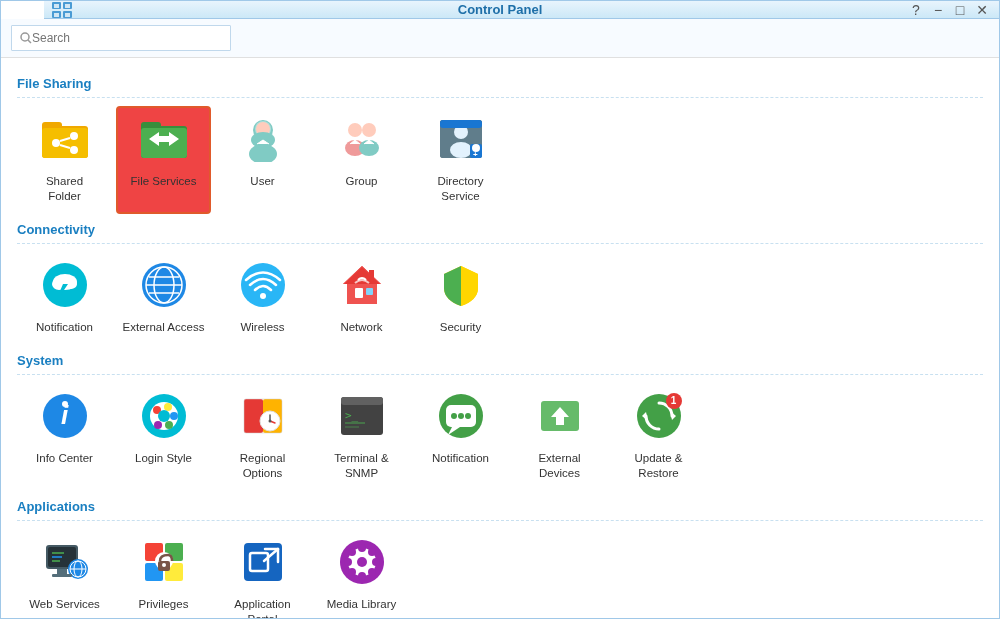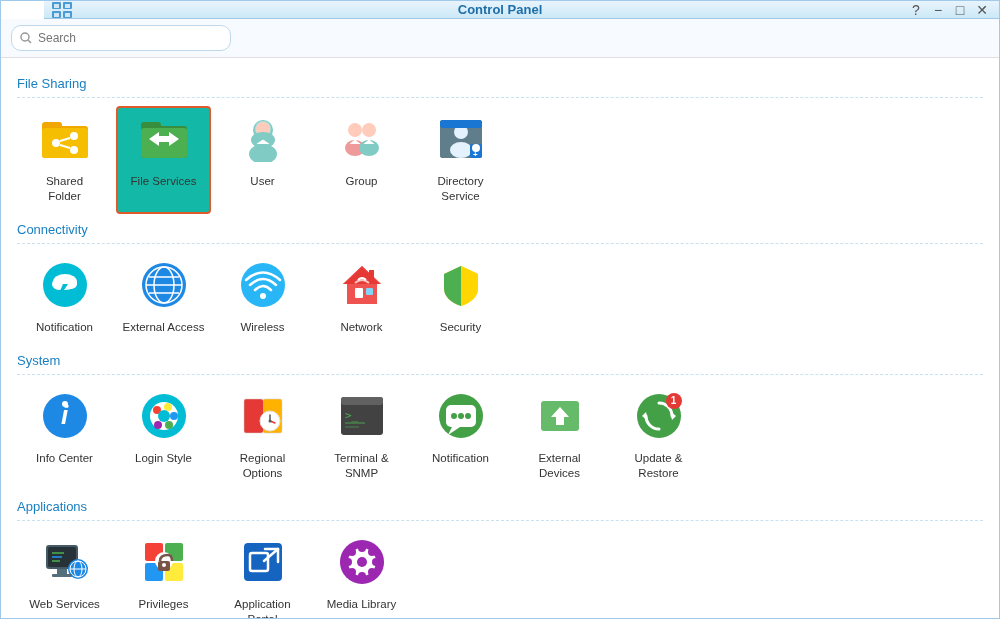--- a/index.html
+++ b/index.html
@@ -72,26 +72,26 @@
     .toolbar {
       padding: 6px 10px;
       border-bottom: 1px solid #e0e0e0;
       background: #f7fbff;
       flex-shrink: 0;
     }
     .search-box {
       display: flex;
       align-items: center;
       border: 1px solid #c0d8ec;
-      border-radius: 10px;
+      border-radius: 1px;
       background: #fff;
       width: 220px;
       height: 26px;
       padding: 0 8px;
-      gap: 6px;
+      gap: 0;
     }
     .search-box input {
       border: none;
       outline: none;
       font-size: 12px;
       color: #555;
       background: transparent;
       width: 100%;
     }
     .search-icon-svg { color: #999; font-size: 12px; }
@@ -99,21 +99,21 @@
     .content {
       flex: 1;
       overflow-y: auto;
       padding: 10px 16px 16px 16px;
       background: #fff;
     }
 
     .section-title {
       color: #1a7fc1;
       font-size: 13px;
-      font-weight: 400;
+      font-weight: 700;
       margin: 8px 0 6px 0;
     }
     .section-divider {
       border: none;
       border-top: 1px dashed #c8e0f0;
       margin: 0 0 8px 0;
     }
     .icon-grid {
       display: flex;
       flex-wrap: wrap;
@@ -125,21 +125,21 @@
       display: flex;
       flex-direction: column;
       align-items: center;
       padding: 8px 4px;
       border-radius: 4px;
       cursor: pointer;
       border: 2px solid transparent;
     }
     .icon-item.selected {
       border: 2px solid #e05a2b;
-      background: #14b8a6;
+      background: #ef4444;
     }
     .icon-label {
       font-size: 11.5px;
       color: #333;
       text-align: center;
       margin-top: 12px;
       line-height: 1.3;
     }
 
     

